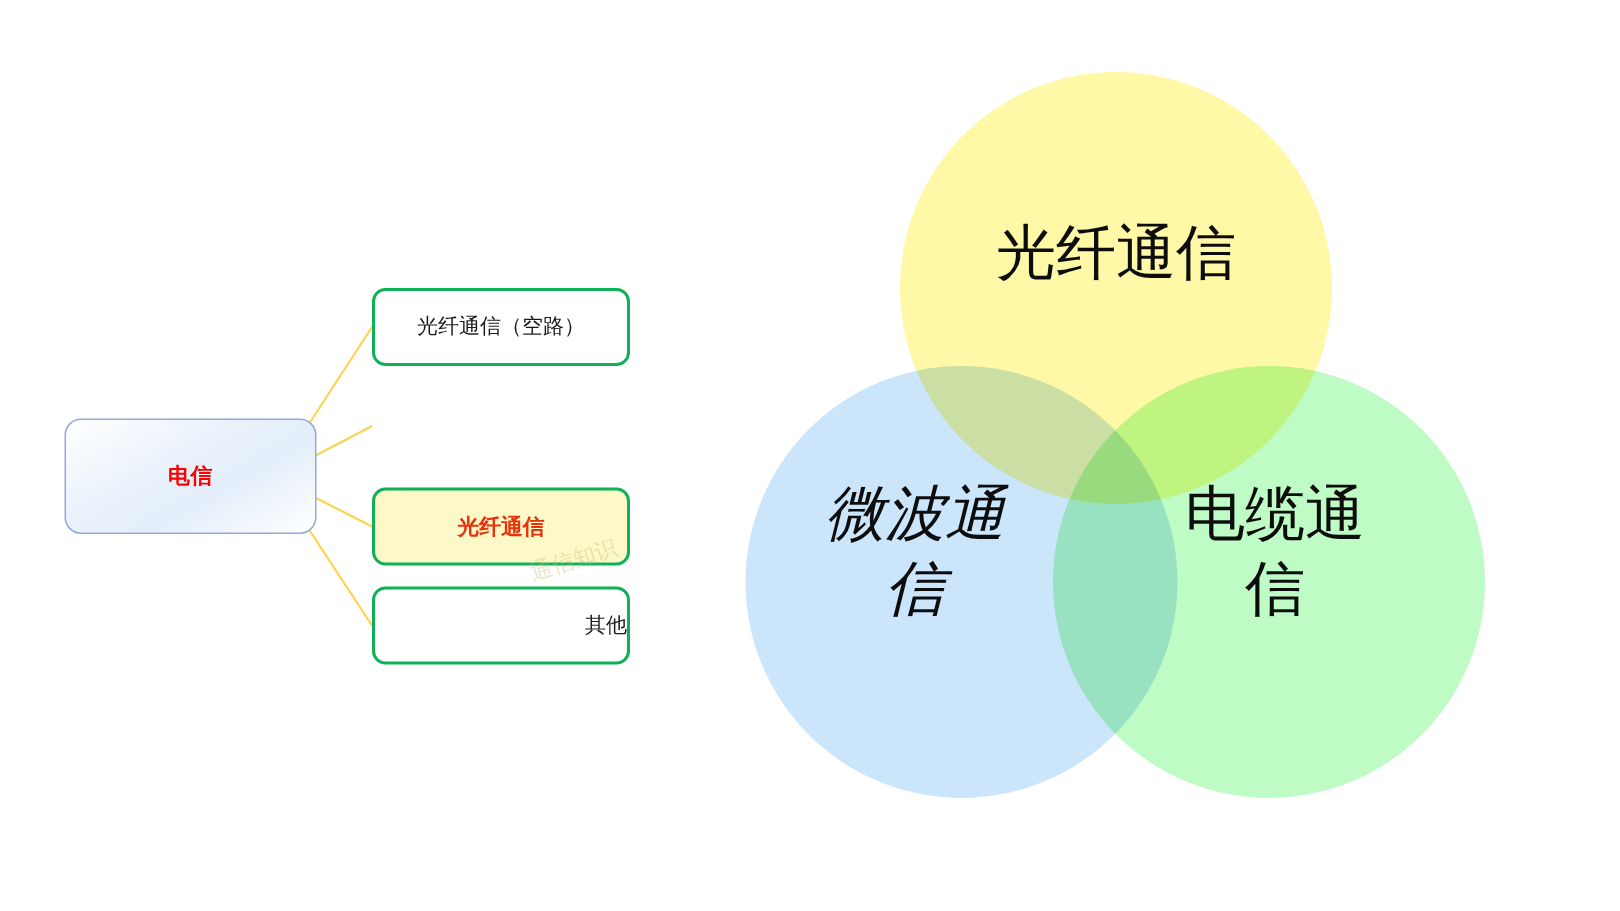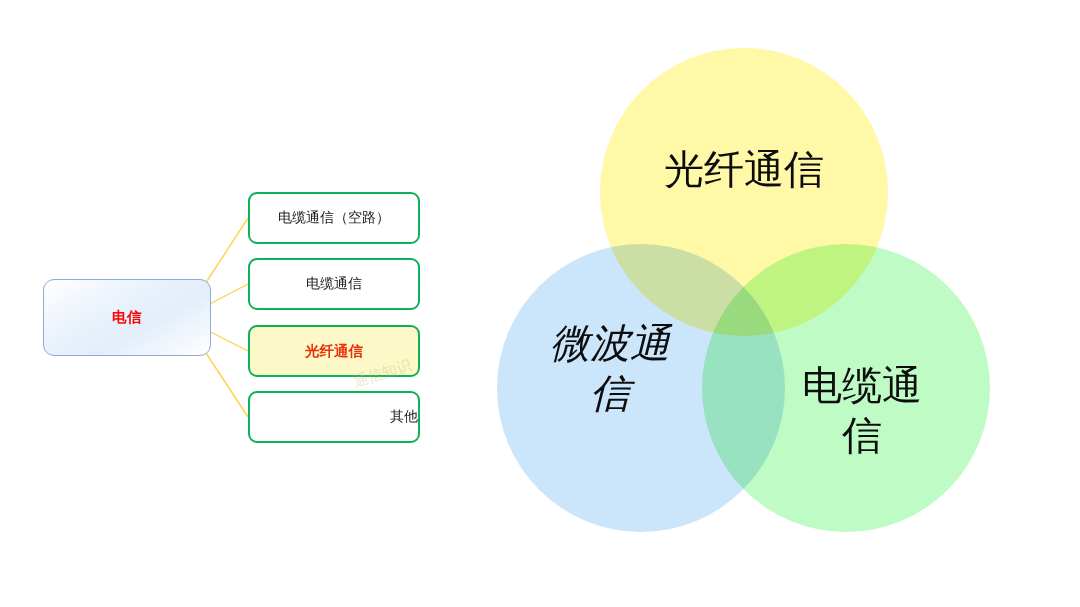--- a/index.html
+++ b/index.html
@@ -147,24 +147,23 @@
     top: 114px;
     width: 252px;
   }
   .label-left {
     left: 40px;
     top: 288px;
     width: 200px;
     font-style: italic;
   }
   .label-right {
-    left: 292px;
+    left: 280px;
     top: 288px;
     width: 200px;
-    margin-top: 42px;
   }
 </style>
 </head>
 <body>
 
 <div id="canvas">
 
   <svg class="tree-connectors" viewBox="0 0 1080 607" xmlns="http://www.w3.org/2000/svg">
     <g stroke="#FFD24A" stroke-width="1.4" fill="none">
       <line x1="183" y1="318" x2="248" y2="218"></line>
@@ -177,26 +176,23 @@
       <line x1="176" y1="326" x2="190" y2="310"></line>
       <line x1="174" y1="318" x2="192" y2="318"></line>
     </g>
   </svg>
 
   <div class="root-node">
     <span class="label">电信</span>
   </div>
 
   <div class="leaf-node n0">
-    <span class="label">电缆通信（空路）</span>
-  </div>
-
-  <div class="leaf-node n1">
-    <span class="label">电缆通信</span>
-  </div>
+    <span class="label">光纤通信（空路）</span>
+  </div>
+
 
   <div class="leaf-node n2 highlight">
     <span class="label">光纤通信</span>
     <span class="watermark">通信知识</span>
   </div>
 
   <div class="leaf-node n3">
     <span class="label">其他</span>
   </div>
 

